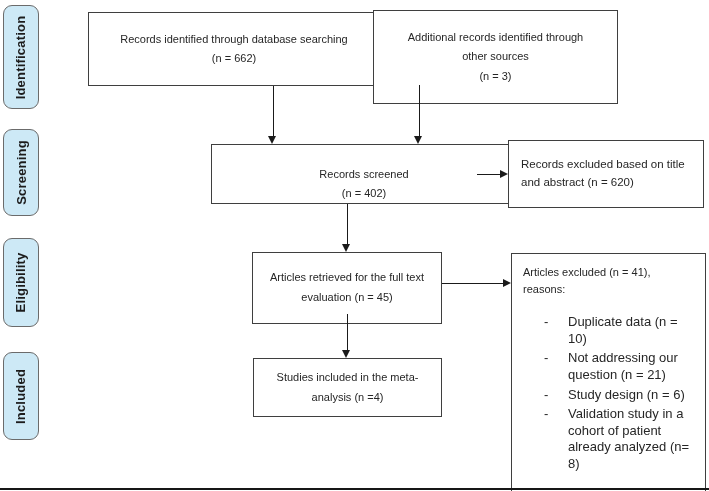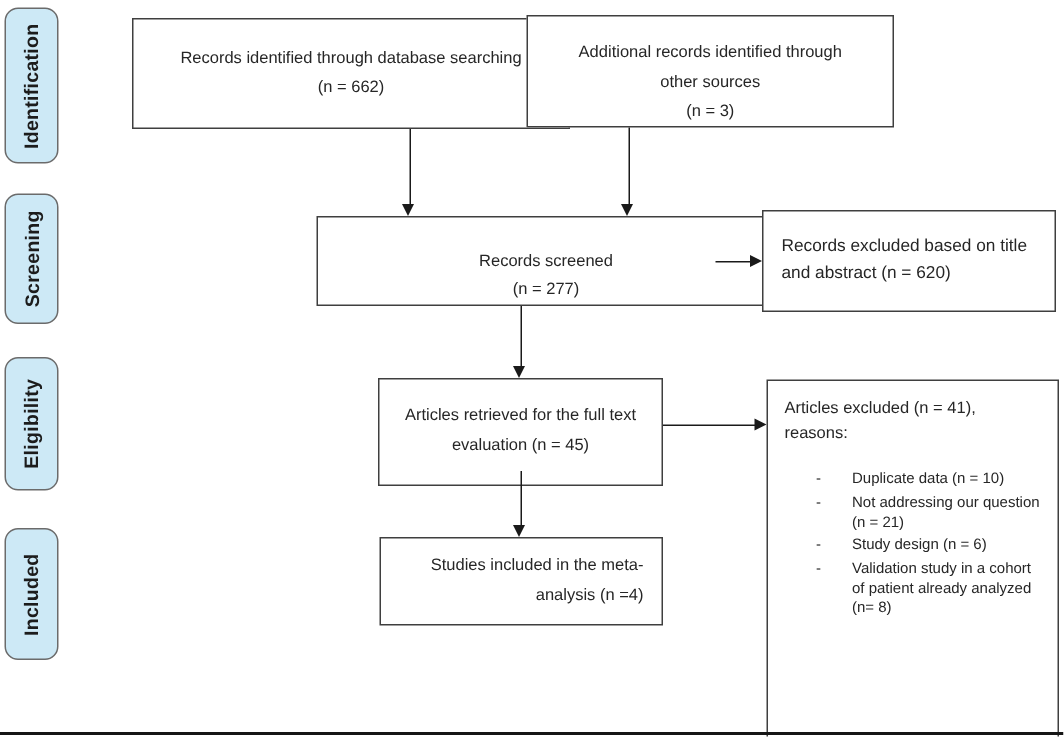--- a/index.html
+++ b/index.html
@@ -67,21 +67,21 @@
     border:1.4px solid var(--box-border);
     background:#fff;
     color:var(--text);
     font-size:11px;
     line-height:1.5;
     padding:10px 10px 8px 11px;
   }
   .bigbox ul {
     list-style:none;
     margin:17px 0 0 19px;
-    font-size:10px;
+    font-size:13px;
     line-height:1.28;
   }
   .bigbox li {
     position:relative;
     padding-left:26px;
     margin-bottom:3px;
   }
   .bigbox li::before {
     content:"-";
     position:absolute;
@@ -126,51 +126,51 @@
   <div class="stage" style="top:352px;height:88px;">
     <span>Included</span>
   </div>
 
   <div class="fbox" style="left:88px;top:12px;width:292px;height:74px;padding:0 20px;">
     <div class="inner">
       <span>Records identified through database searching</span><br>
       <span>(n = 662)</span>
     </div>
   </div>
-  <div class="fbox" style="left:351px;top:10px;width:245px;height:75px;padding:0 20px;align-items:flex-end;">
+  <div class="fbox" style="left:373px;top:10px;width:245px;height:94px;padding:0 20px;">
     <div class="inner">
       <span>Additional records identified through other sources</span><br>
       <span>(n = 3)</span>
     </div>
   </div>
 
   <div class="fbox" style="left:211px;top:144px;width:306px;height:60px;align-items:flex-end;">
     <div class="inner">
       <span>Records screened</span><br>
-      <span>(n = 277)</span>
+      <span>(n = 402)</span>
     </div>
   </div>
   <div class="fbox left-align" style="left:508px;top:140px;width:196px;height:68px;padding:0 12px;font-size:11.5px;">
     <div class="inner">Records excluded based on title and abstract (n = 620)</div>
   </div>
 
   <div class="fbox" style="left:252px;top:252px;width:190px;height:72px;padding:0 10px;line-height:1.8;">
     <div class="inner">Articles retrieved for the full text evaluation (n = 45)</div>
   </div>
   <div class="bigbox" style="left:511px;top:253px;width:195px;height:240px;">
     <div>Articles excluded (n = 41), reasons:</div>
     <ul>
       <li>Duplicate data (n = 10)</li>
       <li>Not addressing our question (n = 21)</li>
       <li>Study design (n = 6)</li>
       <li>Validation study in a cohort of patient already analyzed (n= 8)</li>
     </ul>
   </div>
 
-  <div class="fbox" style="left:253px;top:358px;width:189px;height:59px;padding:0 12px;line-height:1.8;text-align:right;">
+  <div class="fbox" style="left:253px;top:358px;width:189px;height:59px;padding:0 12px;line-height:1.8;">
     <div class="inner">Studies included in the meta-analysis (n =4)</div>
   </div>
 
   <div class="line" style="left:272.5px;top:86px;width:1.2px;height:51px;"></div>
   <div class="ah-down" style="left:268px;top:136px;"></div>
 
   <div class="line" style="left:418.5px;top:85px;width:1.2px;height:52px;"></div>
   <div class="ah-down" style="left:414px;top:136px;"></div>
 
   <div class="line" style="left:346.5px;top:204px;width:1.2px;height:41px;"></div>

